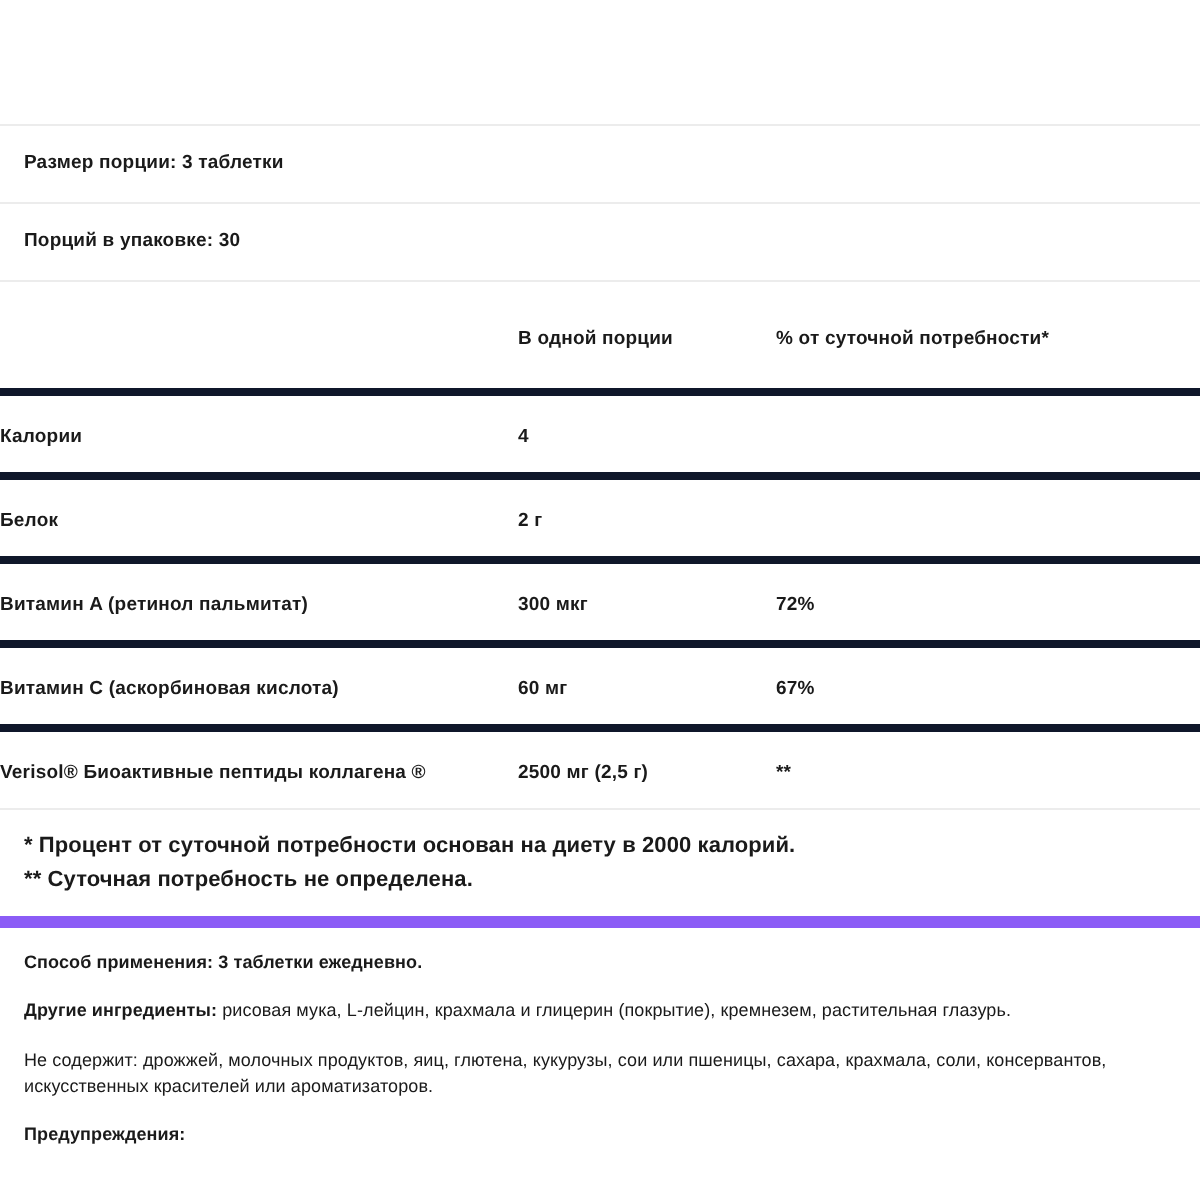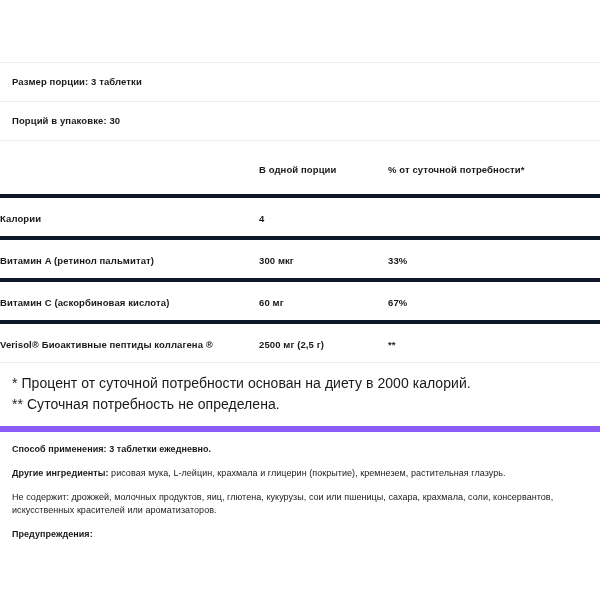--- a/index.html
+++ b/index.html
@@ -89,22 +89,22 @@
     white-space: nowrap;
   }
 
   
   .footnotes {
     border-top: 1px solid #ececec;
     padding: 10px 12px 10px 12px;
     box-sizing: border-box;
   }
   .footnote {
-    font-size: 14px;
-    font-weight: normal;
+    font-size: 11px;
+    font-weight: bold;
     line-height: 1.52;
     letter-spacing: 0.05px;
   }
 
   
   .bottom-block {
     border-top: 6px solid #8b5cf6;
     padding: 11px 12px 0 12px;
     box-sizing: border-box;
   }
@@ -167,30 +167,41 @@
           <span class="cell-txt">Калории</span>
         </td>
         <td class="cell-pad-amount">
           <span class="cell-txt">4</span>
         </td>
         <td class="cell-pad-dv">
           <span class="cell-txt"></span>
         </td>
       </tr>
 
+      <tr class="data-row">
+        <td class="cell-pad-name">
+          <span class="cell-txt">Белок</span>
+        </td>
+        <td class="cell-pad-amount">
+          <span class="cell-txt">2 г</span>
+        </td>
+        <td class="cell-pad-dv">
+          <span class="cell-txt"></span>
+        </td>
+      </tr>
 
       <tr class="data-row">
         <td class="cell-pad-name">
           <span class="cell-txt">Витамин A (ретинол пальмитат)</span>
         </td>
         <td class="cell-pad-amount">
           <span class="cell-txt">300 мкг</span>
         </td>
         <td class="cell-pad-dv">
-          <span class="cell-txt">33%</span>
+          <span class="cell-txt">72%</span>
         </td>
       </tr>
 
       <tr class="data-row">
         <td class="cell-pad-name">
           <span class="cell-txt">Витамин C (аскорбиновая кислота)</span>
         </td>
         <td class="cell-pad-amount">
           <span class="cell-txt">60 мг</span>
         </td>

